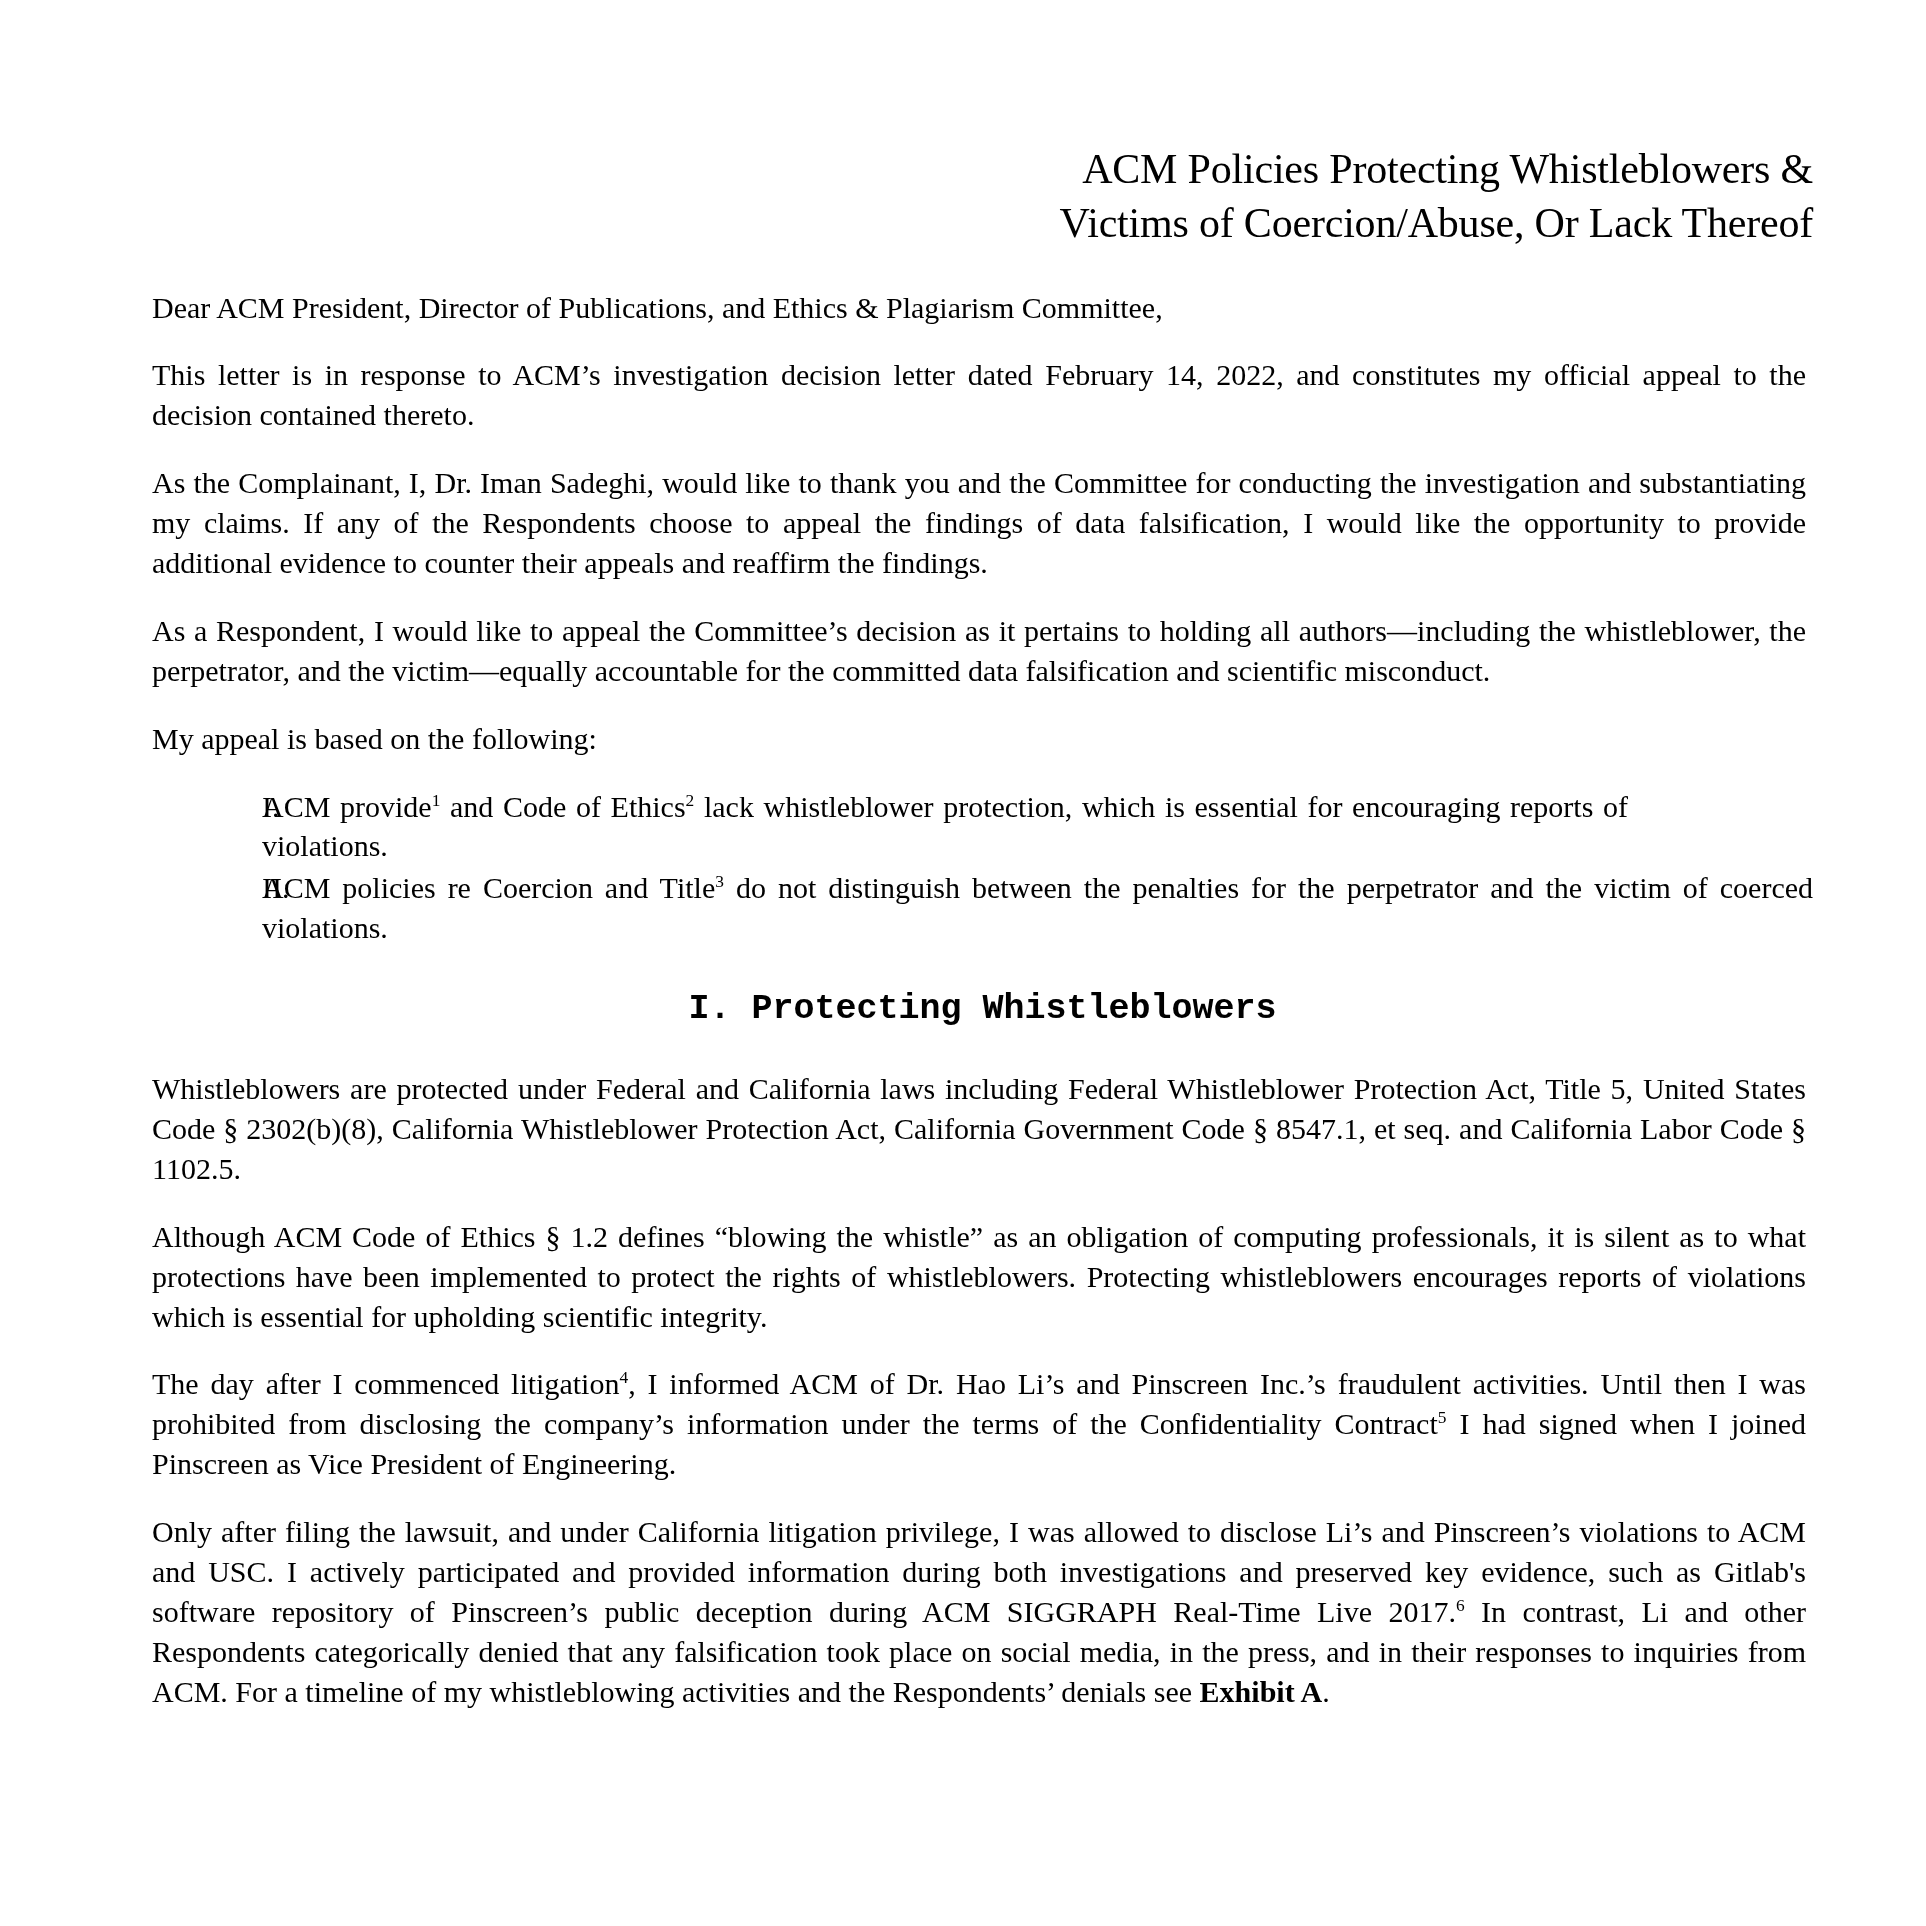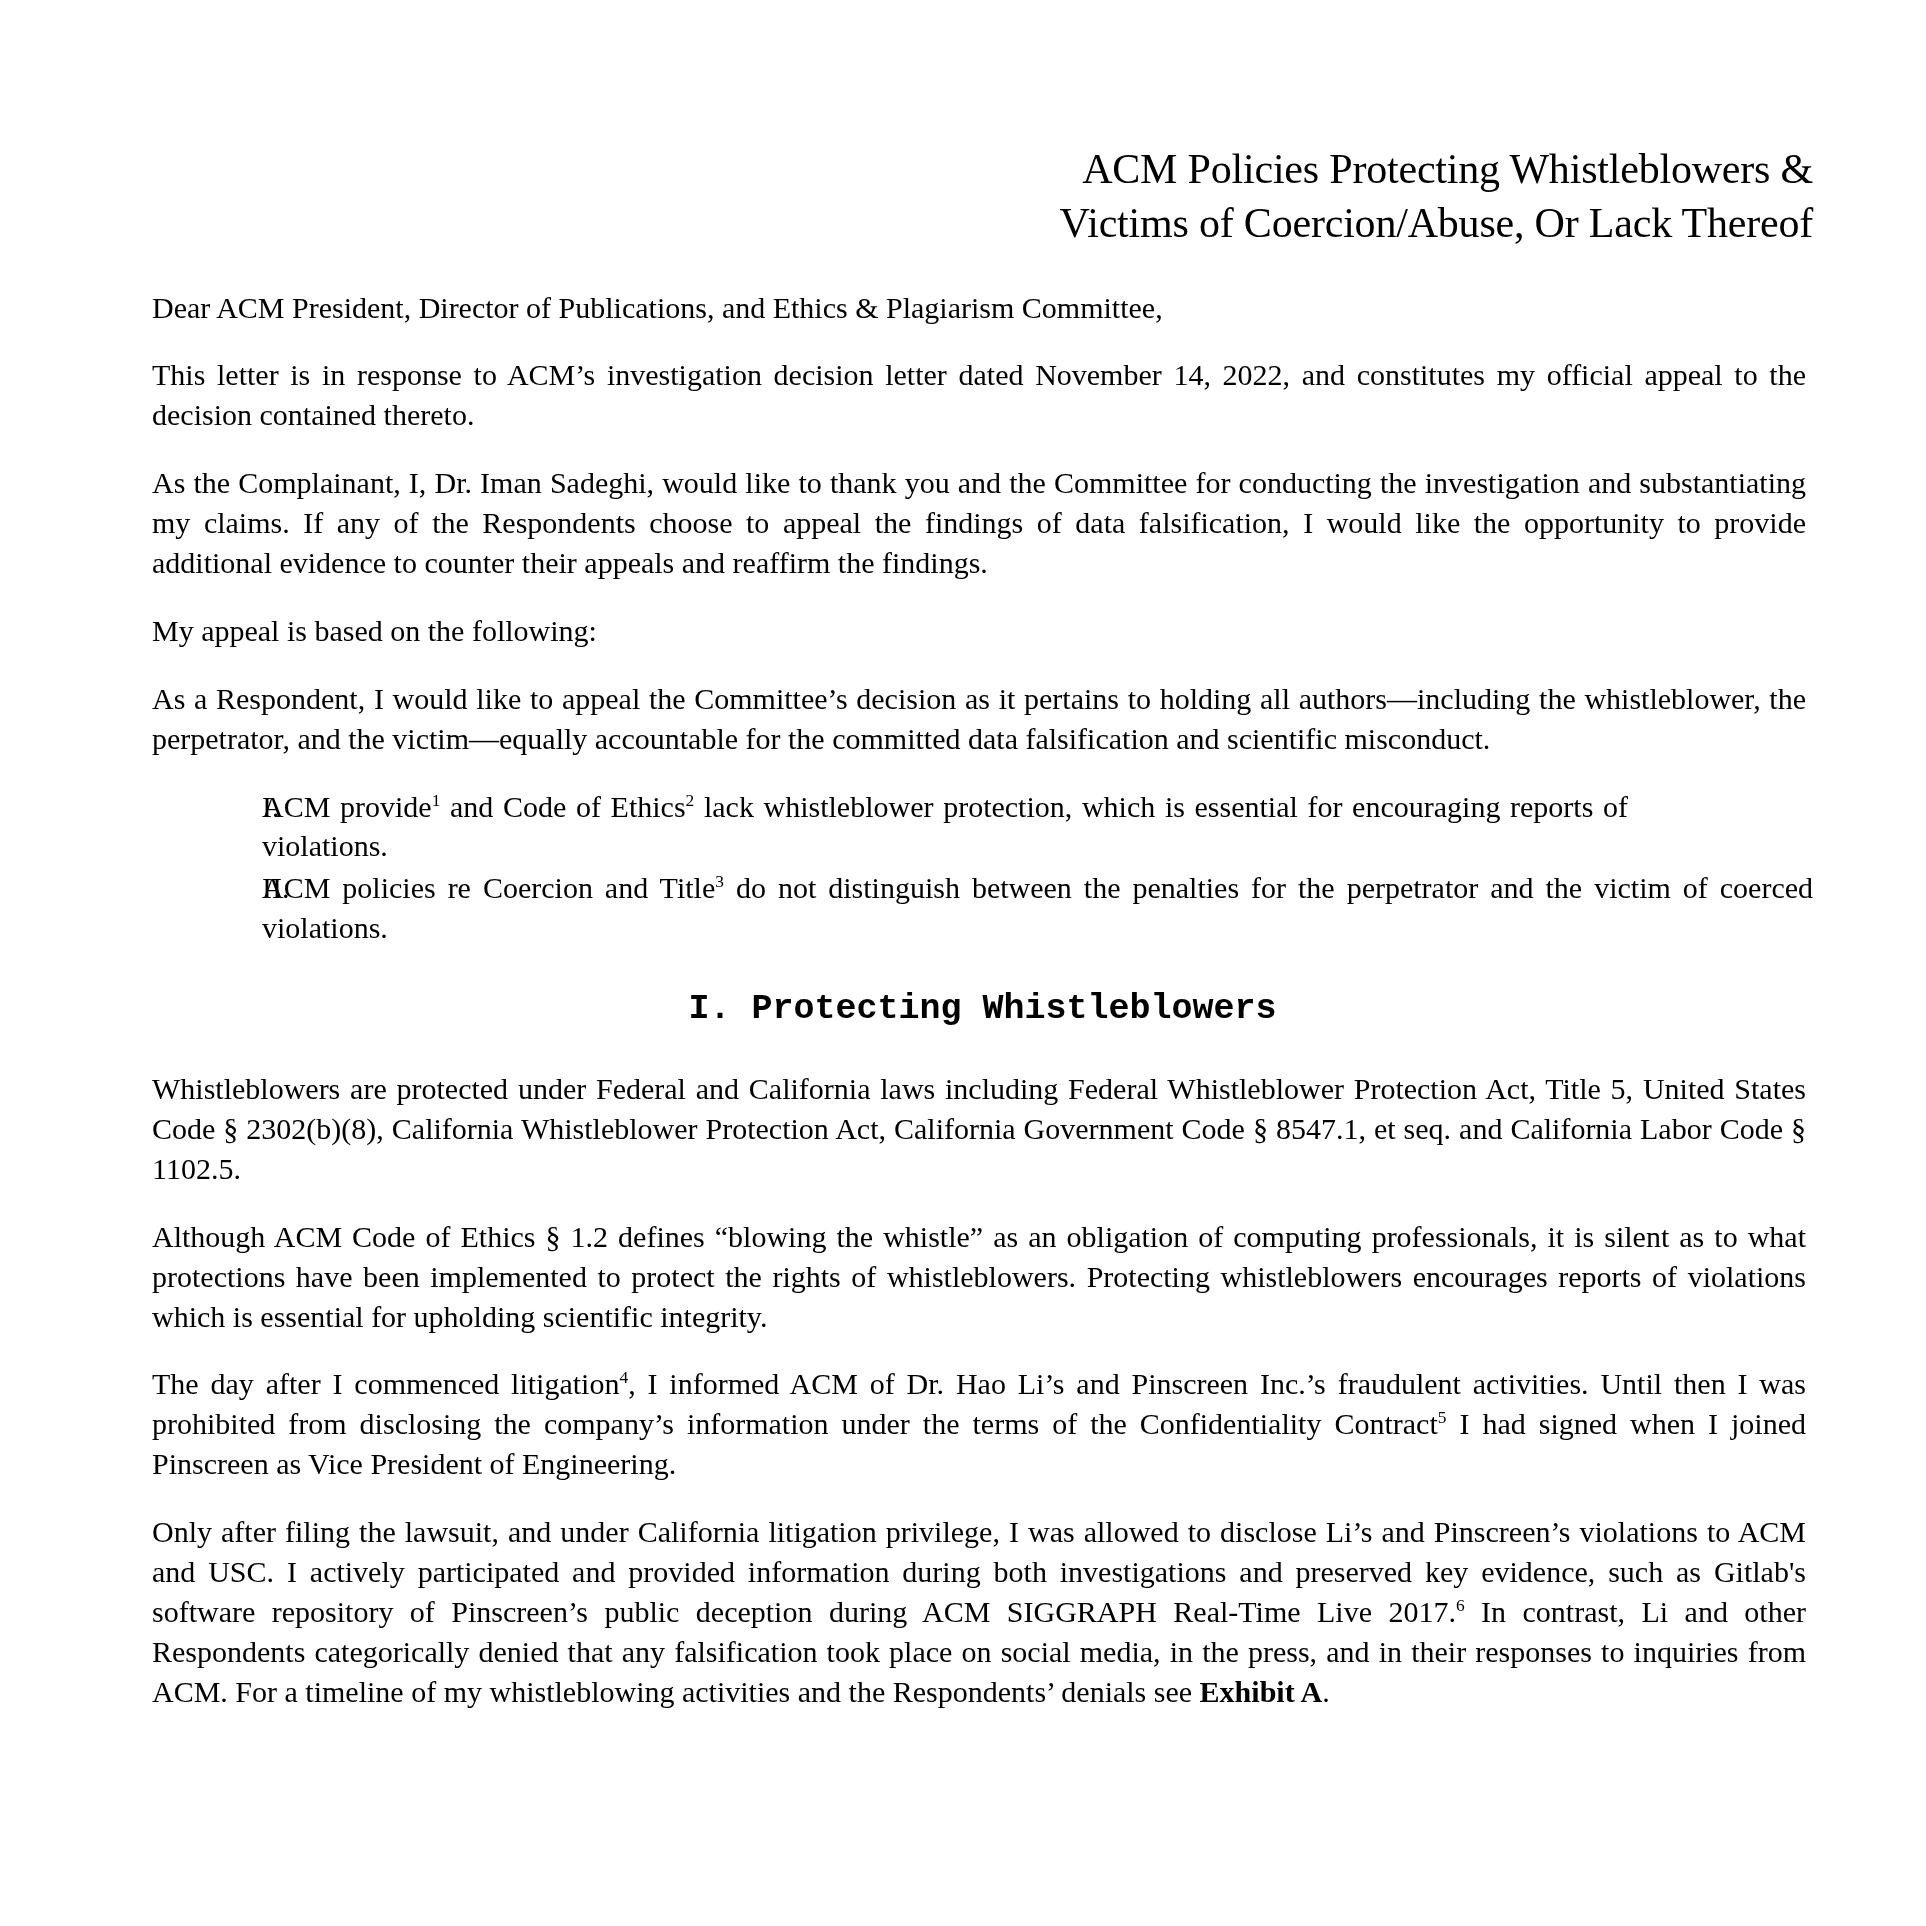--- a/index.html
+++ b/index.html
@@ -89,27 +89,27 @@
 
 <div class="page">
 
   <h1 class="doc-title">
     <span class="tl">ACM Policies Protecting Whistleblowers &amp;</span>
     <span class="tl">Victims of Coercion/Abuse, Or Lack Thereof</span>
   </h1>
 
   <p class="body-par salutation">Dear ACM President, Director of Publications, and Ethics &amp; Plagiarism Committee,</p>
 
-  <p class="body-par">This letter is in response to ACM’s investigation decision letter dated November 14, 2022, and constitutes my official appeal to the decision contained thereto.</p>
+  <p class="body-par">This letter is in response to ACM’s investigation decision letter dated February 14, 2022, and constitutes my official appeal to the decision contained thereto.</p>
 
   <p class="body-par">As the Complainant, I, Dr. Iman Sadeghi, would like to thank you and the Committee for conducting the investigation and substantiating my claims. If any of the Respondents choose to appeal the findings of data falsification, I would like the opportunity to provide additional evidence to counter their appeals and reaffirm the findings.</p>
 
+  <p class="body-par">As a Respondent, I would like to appeal the Committee’s decision as it pertains to holding all authors—including the whistleblower, the perpetrator, and the victim—equally accountable for the committed data falsification and scientific misconduct.</p>
+
   <p class="body-par">My appeal is based on the following:</p>
-
-  <p class="body-par">As a Respondent, I would like to appeal the Committee’s decision as it pertains to holding all authors—including the whistleblower, the perpetrator, and the victim—equally accountable for the committed data falsification and scientific misconduct.</p>
 
   <ol class="roman-list">
     <li>
       <span class="num">I.</span>
       <span class="txt"><span>ACM provide</span><sup>1</sup><span> and Code of Ethics</span><sup>2</sup><span> lack whistleblower protection, which is essential for encouraging reports of violations.</span></span>
     </li>
     <li class="wide">
       <span class="num">II.</span>
       <span class="txt"><span>ACM policies re Coercion and Title</span><sup>3</sup><span> do not distinguish between the penalties for the perpetrator and the victim of coerced violations.</span></span>
     </li>

